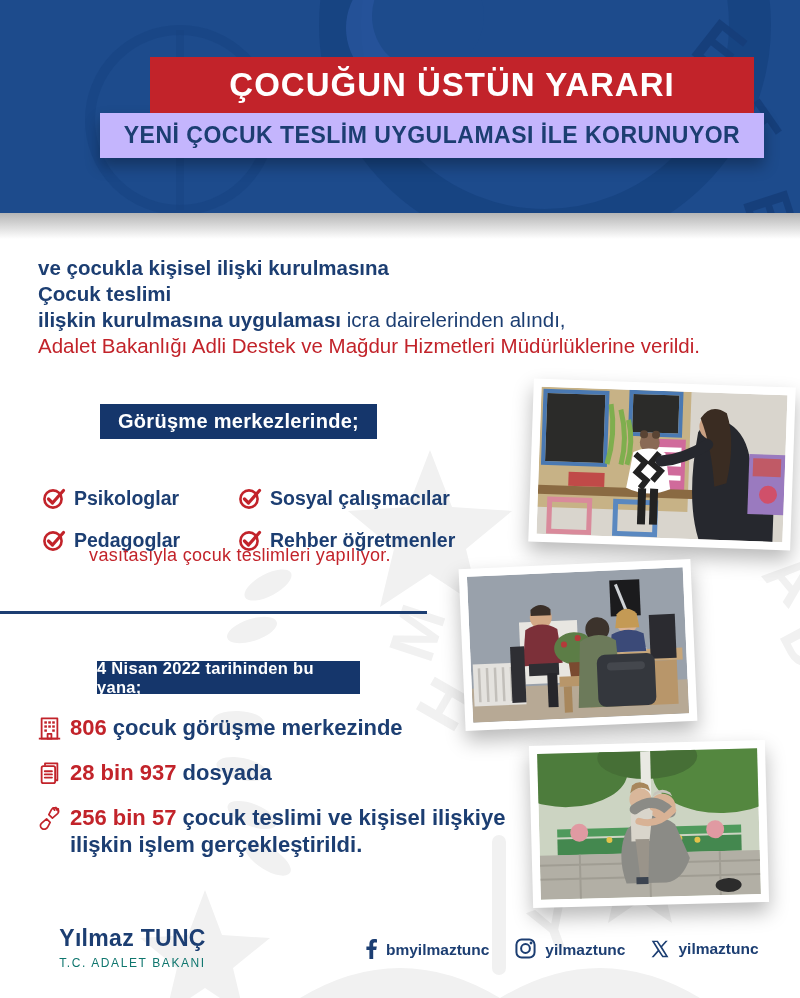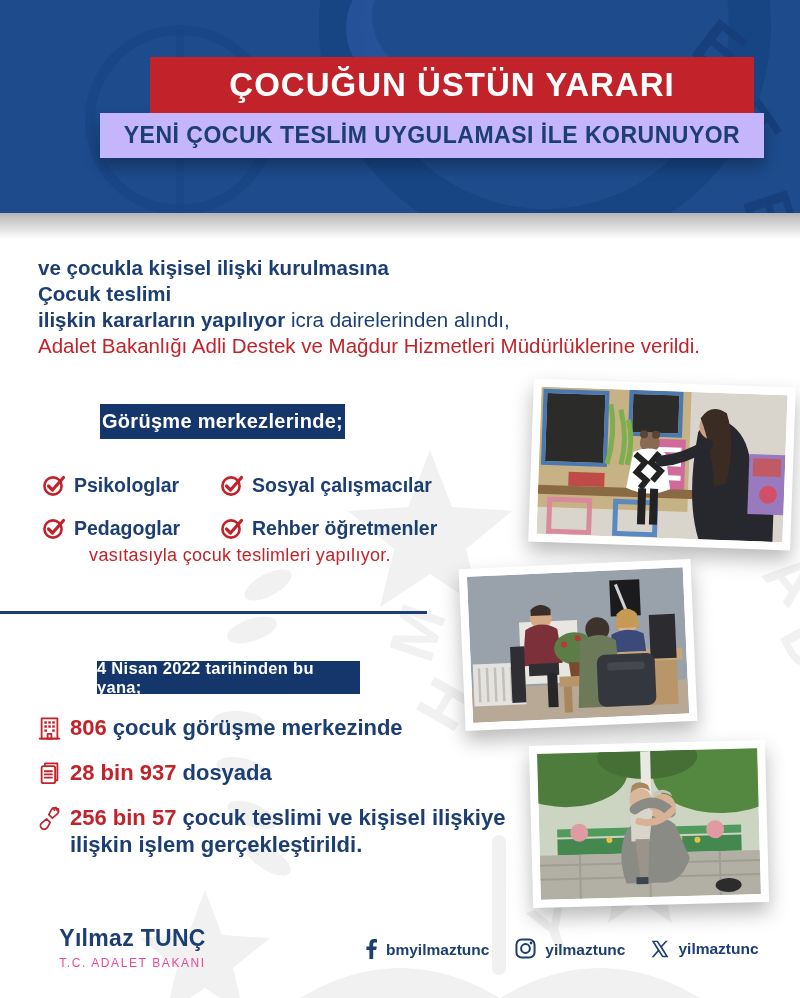--- a/index.html
+++ b/index.html
@@ -42,28 +42,28 @@
     position:absolute; left:38px; top:255px; width:740px;
     font-size:20.5px; line-height:26px; color:#1c3e72;
   }
   .intro .b { font-weight:700; }
   .intro .red { color:#c2232a; }
   
   .navy-box {
     position:absolute; background:#15366b; color:#ffffff;
     display:flex; align-items:center; justify-content:center;
   }
-  .navy-box.centers-label { left:100px; top:404px; width:245px; height:35px; }
+  .navy-box.centers-label { left:100px; top:404px; width:277px; height:35px; }
   .navy-box.centers-label span { font-size:20px; font-weight:700; letter-spacing:.3px; }
   .navy-box.since-label { left:97px; top:661px; width:263px; height:33px; }
   .navy-box.since-label span { font-size:16.5px; font-weight:700; letter-spacing:.3px; }
   
   .checklist {
-    position:absolute; left:42px; top:473px; width:430px;
-    display:grid; grid-template-columns:178px auto; row-gap:19px; column-gap:0;
+    position:absolute; left:42px; top:486px; width:430px;
+    display:grid; grid-template-columns:178px auto; row-gap:19px; column-gap:0;gap:18px;
   }
   .check-item { display:flex; align-items:center; gap:8px; }
   .check-item svg { flex:0 0 auto; }
   .check-item span { color:#1c3e72; font-size:19.5px; font-weight:700; white-space:nowrap; }
   .centers-note {
     position:absolute; left:40px; top:545px; width:400px; text-align:center;
     color:#c2232a; font-size:18px; letter-spacing:.3px;
   }
   
   .divider {
@@ -80,21 +80,21 @@
     position:absolute; background:#ffffff; padding:8px;
     box-shadow:0 10px 20px rgba(0,0,0,.28);
   }
   .photo svg { display:block; }
   .photo-1 { left:531px; top:383px; width:262px; height:163px; transform:rotate(2deg); }
   .photo-2 { left:462px; top:564px; width:232px; height:162px; transform:rotate(-2.5deg); }
   .photo-3 { left:531px; top:743px; width:236px; height:162px; transform:rotate(-1.5deg); }
   
   .minister { position:absolute; left:30px; top:925px; width:205px; text-align:center; }
   .minister .name { color:#1c3e72; font-size:23px; font-weight:800; letter-spacing:.3px; }
-  .minister .role { color:#ec4899; font-size:12px; letter-spacing:1.6px; margin-top:4px; }
+  .minister .role { color:#0f766e; font-size:12px; letter-spacing:1.6px; margin-top:4px; }
   .socials {
     position:absolute; left:366px; top:938px; display:flex; align-items:center; gap:26px;
   }
   .social-item { display:flex; align-items:flex-end; gap:9px; }
   .social-item span { color:#1c3e72; font-size:15.5px; font-weight:700; }
 </style>
 </head>
 <body>
 
 <div class="poster">
@@ -147,21 +147,21 @@
       <text x="540" y="720" font-size="64" font-weight="700" transform="rotate(-20 540 720)">Y</text>
 
       <path d="M300 763 q100 -60 200 0 q100 -60 200 0 l0 40 l-400 0 z"></path>
       <rect x="492" y="600" width="14" height="140" rx="7"></rect>
     </g>
   </svg>
 
   <div class="intro">
     <div class="b">ve çocukla kişisel ilişki kurulmasına</div>
     <div class="b">Çocuk teslimi</div>
-    <div><span class="b">ilişkin kararların yapılıyor</span><span> icra dairelerinden alındı,</span></div>
+    <div><span class="b">ilişkin kurulmasına uygulaması</span><span> icra dairelerinden alındı,</span></div>
     <div class="red">Adalet Bakanlığı Adli Destek ve Mağdur Hizmetleri Müdürlüklerine verildi.</div>
   </div>
 
   <div class="navy-box centers-label">
     <span>Görüşme merkezlerinde;</span>
   </div>
 
   <div class="checklist">
     <div class="check-item">
       <svg width="24" height="24" viewBox="0 0 24 24">

